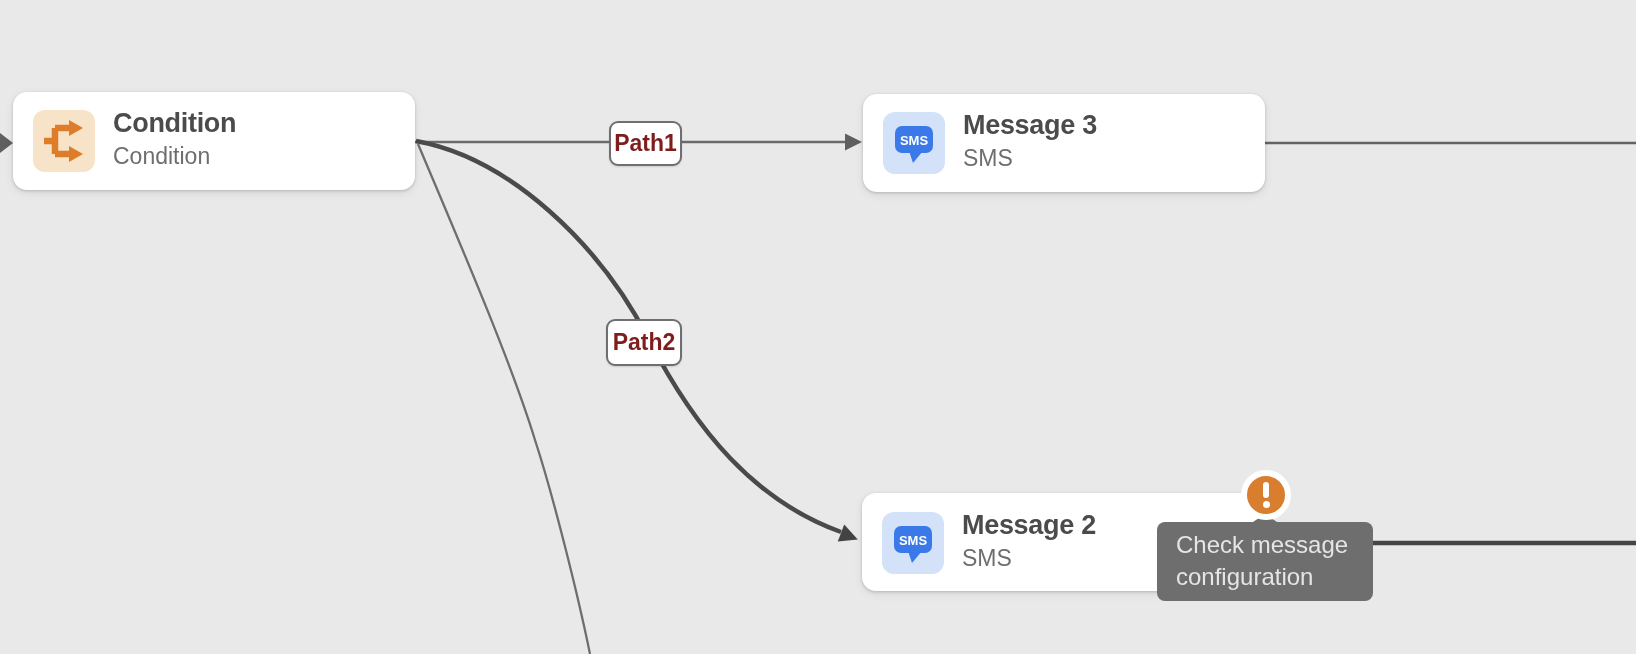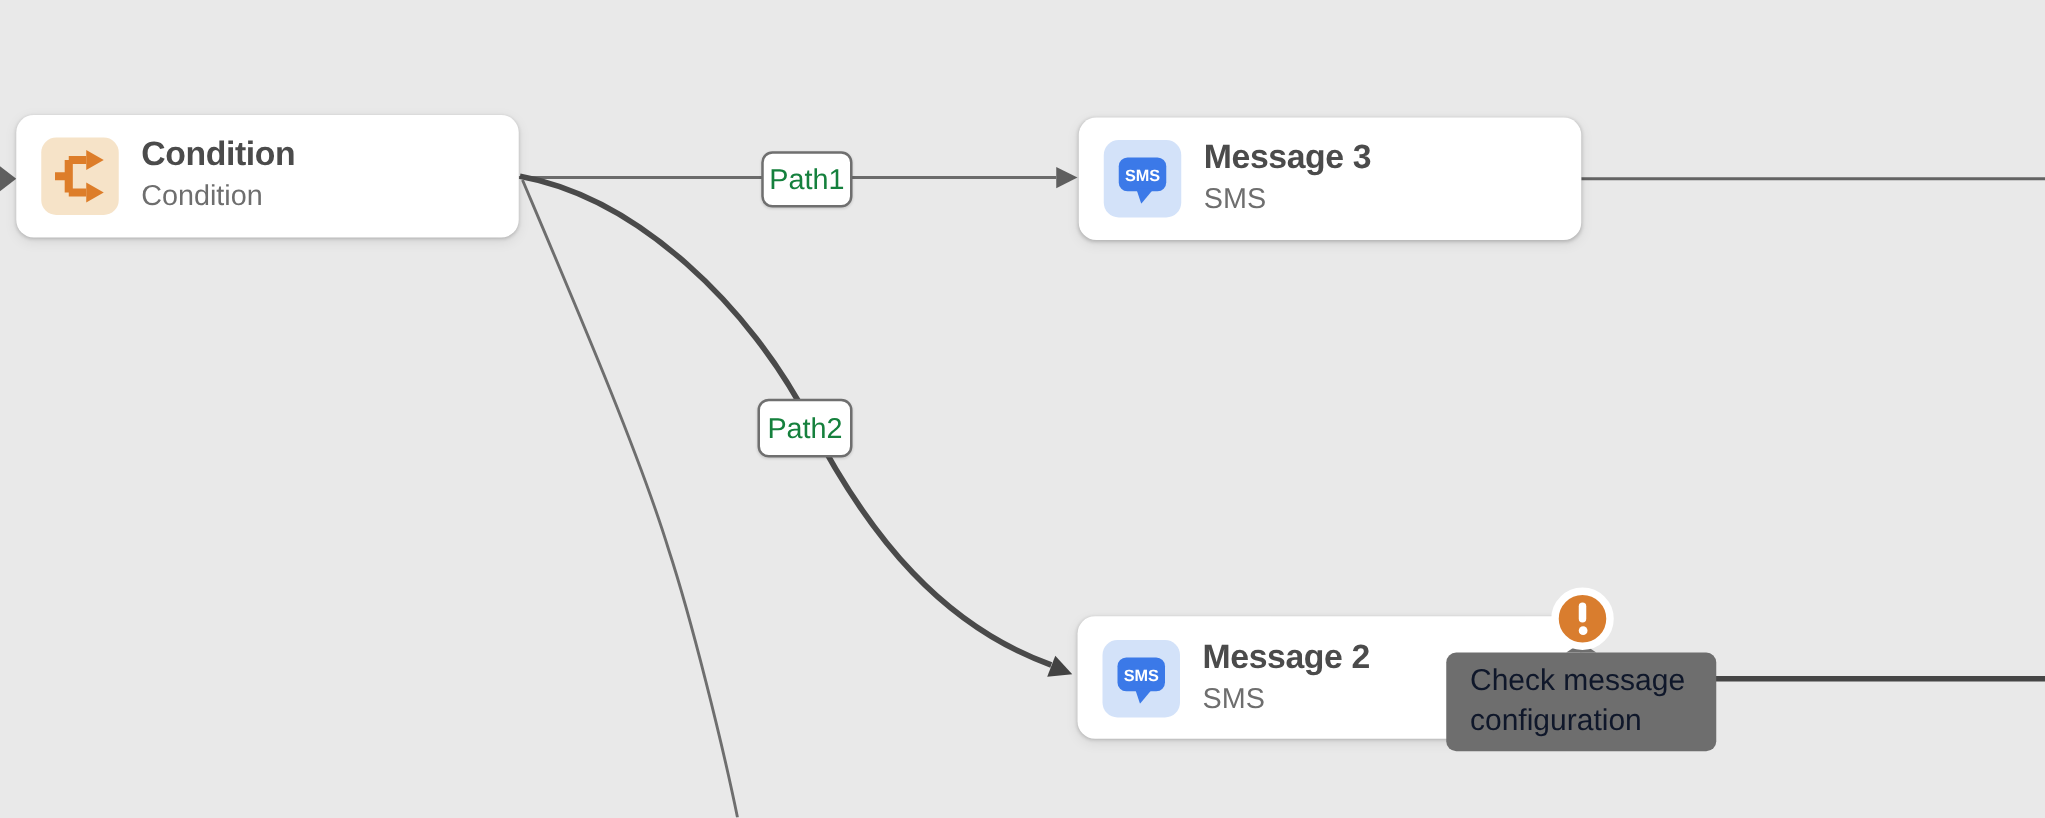--- a/index.html
+++ b/index.html
@@ -22,37 +22,37 @@
     border-radius:12px;display:flex;align-items:center;justify-content:center;
   }
   .icon-condition{background:#f6e3c8;}
   .icon-sms{background:#d3e2f9;}
   .node-text{position:absolute;left:100px;top:13px;}
   .node-title{font-size:27px;font-weight:bold;color:#4b4b4b;line-height:36px;letter-spacing:-0.3px;}
   .node-subtitle{font-size:23px;color:#6e6e6e;line-height:31px;}
 
   .edge-label{
     position:absolute;background:#ffffff;border:2.5px solid #6f6f6f;border-radius:9px;
-    color:#15803d;font-size:23px;display:flex;align-items:center;justify-content:center;
-    z-index:3;box-sizing:border-box;box-shadow:0 1px 2px rgba(0,0,0,0.12);
+    color:#7f1d1d;font-size:23px;display:flex;align-items:center;justify-content:center;
+    z-index:3;box-sizing:border-box;box-shadow:0 1px 2px rgba(0,0,0,0.12);font-weight:bold;
   }
   .label-path1{left:609px;top:121px;width:73px;height:45px;}
   .label-path2{left:606px;top:319px;width:76px;height:47px;text-align:center;}
 
   .error-badge{
     position:absolute;left:1241px;top:470px;width:50px;height:50px;box-sizing:border-box;
     background:#d97d2e;border:6px solid #ffffff;border-radius:50%;z-index:5;
     display:flex;flex-direction:column;align-items:center;justify-content:center;
   }
   .excl-bar{width:6px;height:16px;background:#ffffff;border-radius:3px;}
   .excl-dot{width:7px;height:7px;background:#ffffff;border-radius:50%;margin-top:3px;}
 
   .tooltip{
     position:absolute;left:1157px;top:522px;width:216px;height:79px;box-sizing:border-box;
-    background:#6e6e6e;border-radius:8px;color:#0f172a;font-size:24px;line-height:32px;
+    background:#6e6e6e;border-radius:8px;color:#e5e5e5;font-size:24px;line-height:32px;
     padding:7px 0 0 19px;z-index:4;
   }
   .tooltip::before{
     content:"";position:absolute;top:-8px;left:96px;width:0;height:0;
     border-left:12px solid transparent;border-right:12px solid transparent;
     border-bottom:8px solid #6e6e6e;
   }
 </style>
 </head>
 <body>

